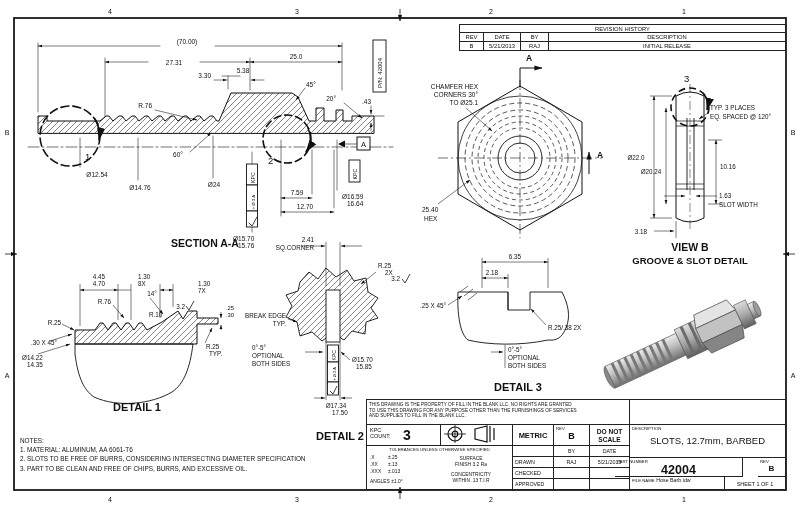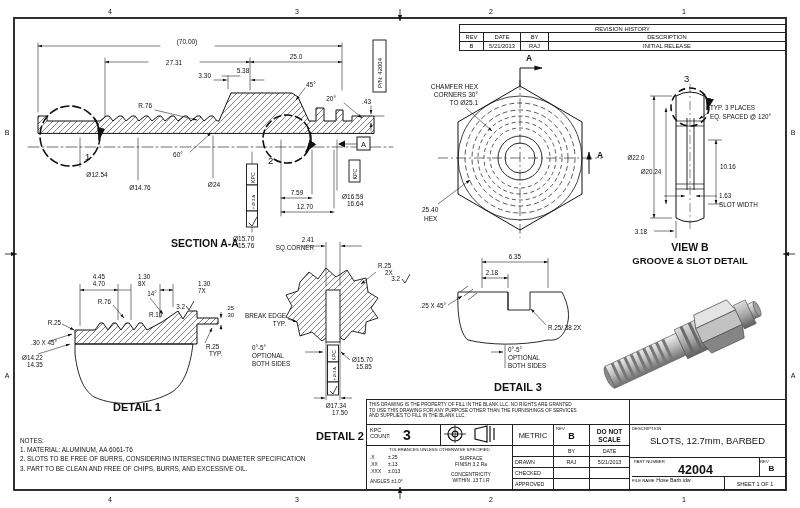--- a/index.html
+++ b/index.html
@@ -419,21 +419,21 @@
       <circle cx="14" cy="9" r="7" fill="none" stroke="#111" stroke-width="1.2"></circle>
       <circle cx="14" cy="9" r="2.8" fill="none" stroke="#111" stroke-width="1.2"></circle>
       <line x1="3" y1="9" x2="25" y2="9" stroke="#111" stroke-width="0.8"></line>
       <line x1="14" y1="-1" x2="14" y2="19" stroke="#111" stroke-width="0.8"></line>
       <polygon points="34,4 46,1 46,17 34,14" fill="none" stroke="#111" stroke-width="1.2"></polygon>
       <line x1="49" y1="1" x2="49" y2="17" stroke="#111" stroke-width="1.2"></line>
       <line x1="53" y1="3" x2="53" y2="15" stroke="#111" stroke-width="1.2"></line>
     </svg>
   </div>
 
-  <div class="tc ctr" style="left:146px;top:25px;width:41px;height:21px;font-size:7.5px;font-weight:400;">METRIC</div>
+  <div class="tc ctr" style="left:146px;top:25px;width:41px;height:21px;font-size:7.5px;font-weight:700;">METRIC</div>
 
   <div class="tc" style="left:187px;top:25px;width:36px;height:21px;">
     <div class="lbl">REV</div>
     <div style="text-align:center;font-size:9px;font-weight:600;">B</div>
   </div>
 
   <div class="tc" style="left:223px;top:25px;width:40px;height:21px;text-align:center;font-size:6.6px;font-weight:600;line-height:8px;padding-top:3px;">
     <div>DO NOT</div>
     <div>SCALE</div>
   </div>
@@ -477,21 +477,21 @@
 
   <div class="tc nb" style="left:146px;top:79px;width:41px;height:12px;font-size:5.3px;padding:2px 0 0 2px;">APPROVED</div>
   <div class="tc nb" style="left:187px;top:79px;width:36px;height:12px;"></div>
   <div class="tc nb" style="left:223px;top:79px;width:40px;height:12px;"></div>
 
   <div class="tc nr" style="left:263px;top:25px;width:155px;height:33px;">
     <div class="lbl">DESCRIPTION</div>
     <div style="text-align:center;font-size:9.5px;margin-top:4px;">SLOTS, 12.7mm, BARBED</div>
   </div>
 
-  <div class="tc" style="left:265px;top:58px;width:128px;height:19px;">
+  <div class="tc" style="left:248px;top:58px;width:128px;height:19px;">
     <div class="lbl">PART NUMBER</div>
     <div style="text-align:center;font-size:12.5px;font-weight:600;margin-top:-1px;">42004</div>
   </div>
   <div class="tc nr" style="left:391px;top:58px;width:27px;height:19px;">
     <div class="lbl">REV</div>
     <div style="text-align:center;font-size:8px;font-weight:600;">B</div>
   </div>
 
   <div class="tc nb" style="left:263px;top:77px;width:95px;height:14px;">
     <span class="lbl" style="display:inline-block;">FILE NAME</span>

